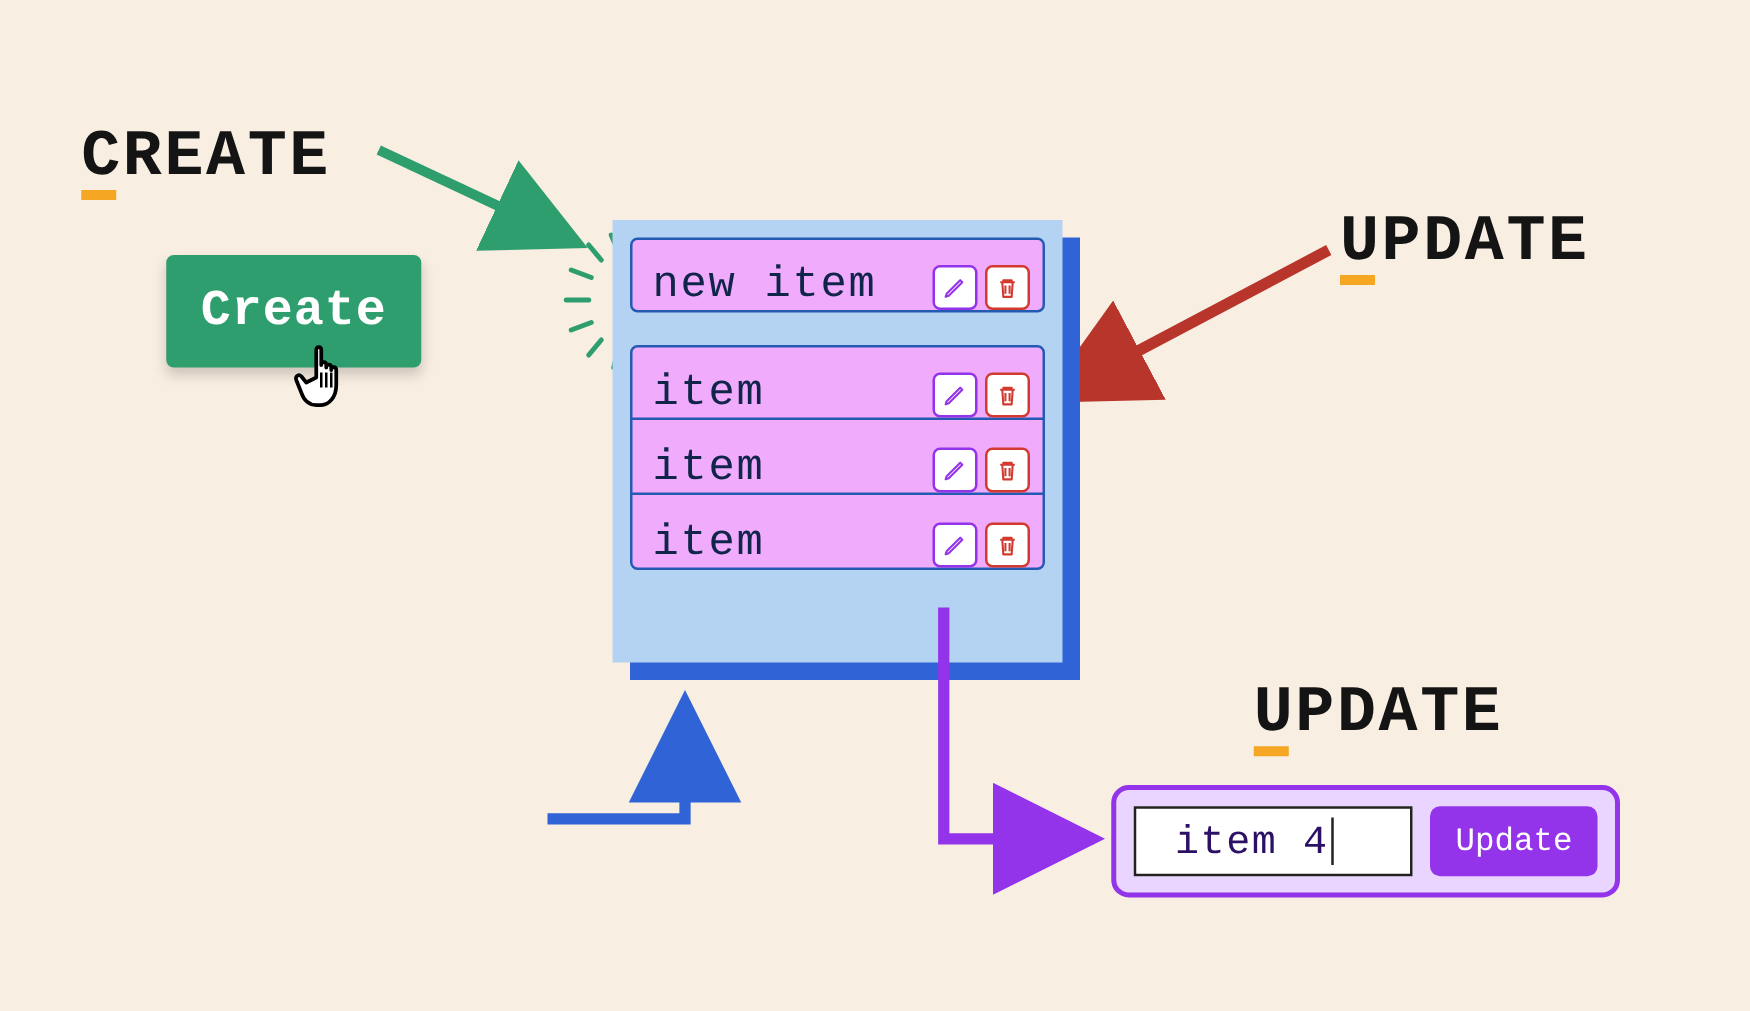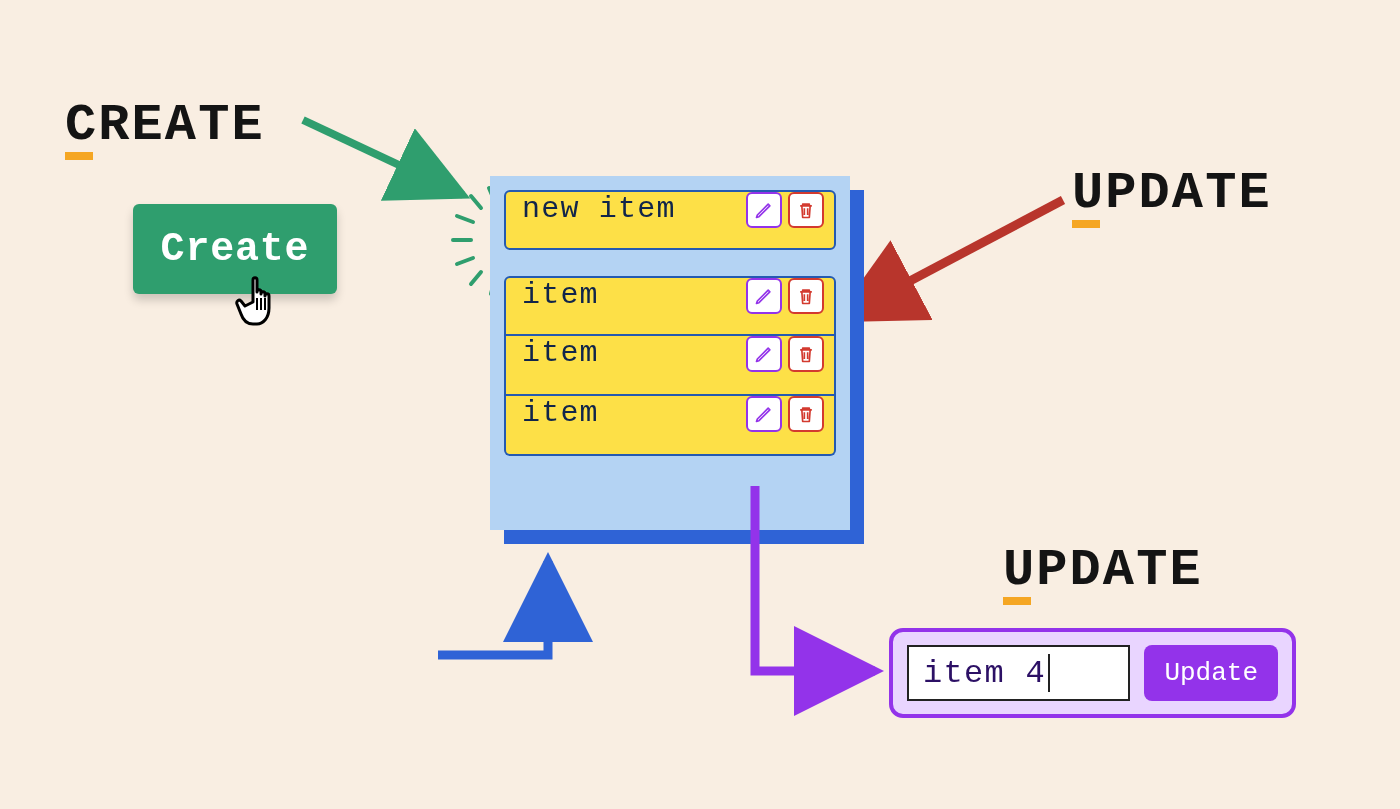--- a/index.html
+++ b/index.html
@@ -74,26 +74,26 @@
     left: 490px;
     top: 176px;
     width: 360px;
     height: 354px;
     background: #b4d3f3;
     padding: 14px;
   }
   .row {
     height: 60px;
     display: flex;
-    align-items: flex-start;
-    background: #fde047;
+    align-items: flex-end;
+    background: #f0abfc;
     border: 2.5px solid #245ab1;
     border-radius: 6px;
     padding: 0 10px 0 16px;
-    font-size: 30px;
+    font-size: 35px;
     color: #11254a;
     letter-spacing: 0.04em;
   }
   .row .label { flex: 1; }
   .row.new { position: relative; margin-bottom: 26px; }
   .stack .row + .row { border-top: none; }
   .stack .row:first-child { border-radius: 6px 6px 0 0; }
   .stack .row:last-child  { border-radius: 0 0 6px 6px; }
   .stack .row { border-radius: 0; }
 
@@ -136,21 +136,21 @@
     padding: 0 14px;
     gap: 14px;
   }
   .update-input-wrap {
     flex: 1;
     height: 56px;
     background: #fff;
     border: 2px solid #222;
     display: flex;
     align-items: center;
-    padding: 0 14px;
+    padding: 0 31px;
     font-size: 32px;
     color: #2c1065;
     letter-spacing: 0.04em;
     position: relative;
   }
   .caret {
     width: 2.5px;
     height: 38px;
     background: #222;
     margin-left: 2px;

